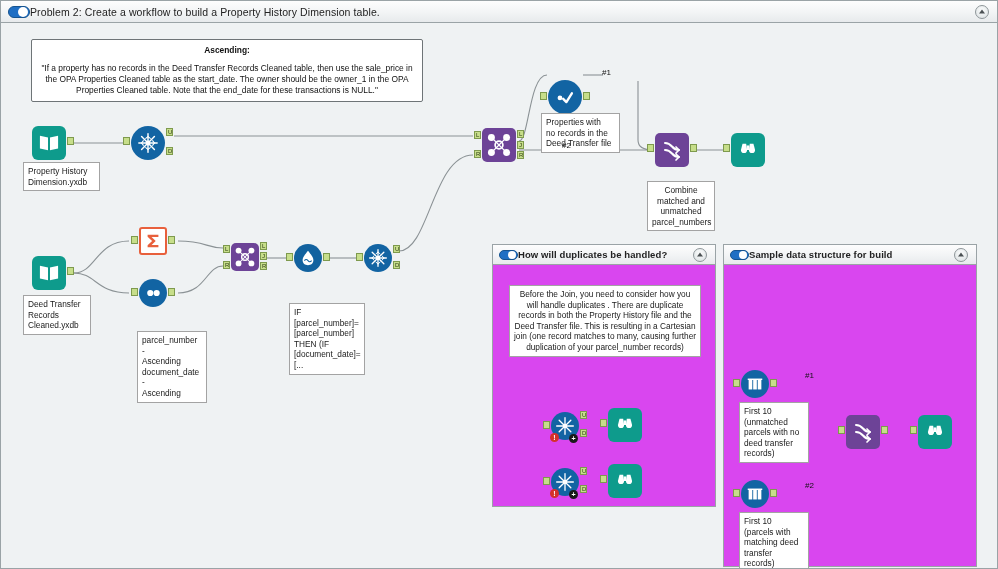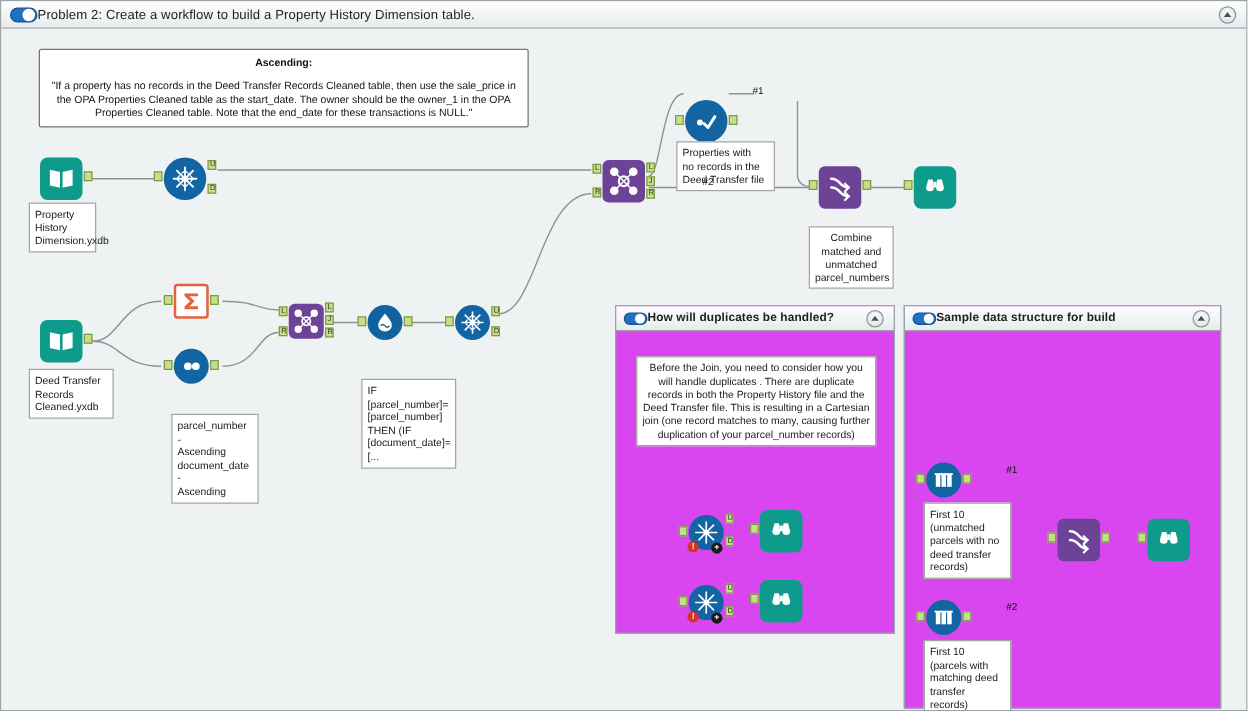--- a/index.html
+++ b/index.html
@@ -274,21 +274,21 @@
     <div class="tool" style="left:31px; top:103px;">
       <div class="tool-shape sq-teal">
         <svg width="22" height="20" viewBox="0 0 24 22">
           <path d="M2 3 L11 5 L11 19 L2 17 Z" fill="#ffffff"></path>
           <path d="M22 3 L13 5 L13 19 L22 17 Z" fill="#ffffff"></path>
           <rect x="11" y="4" width="2" height="15" fill="#0e9b8c"></rect>
         </svg>
       </div>
       <div class="anchor out" style="top:11px;"></div>
     </div>
-    <div class="note" style="left:22px; top:139px; width:54px;">Property History
+    <div class="note" style="left:22px; top:139px; width:77px;">Property History
 Dimension.yxdb</div>
 
     <div class="tool" style="left:130px; top:103px;">
       <div class="tool-shape circle-blue">
         <svg width="22" height="22" viewBox="0 0 24 24">
           <g stroke="#ffffff" stroke-width="1.6" stroke-linecap="round">
             <line x1="12" y1="2" x2="12" y2="22"></line>
             <line x1="2" y1="12" x2="22" y2="12"></line>
             <line x1="5" y1="5" x2="19" y2="19"></line>
             <line x1="19" y1="5" x2="5" y2="19"></line>

